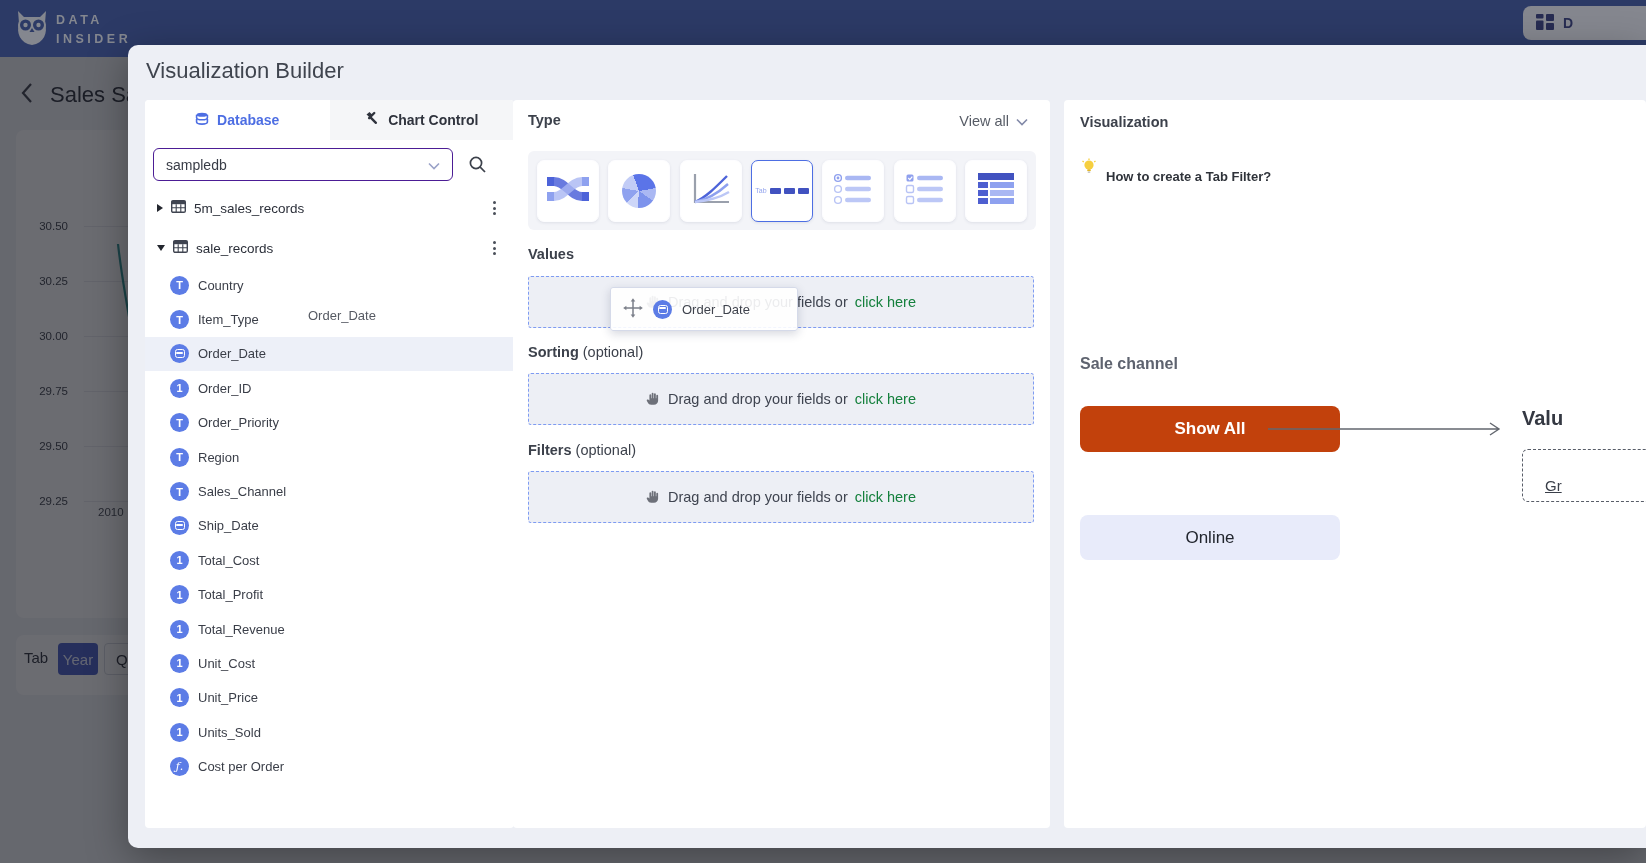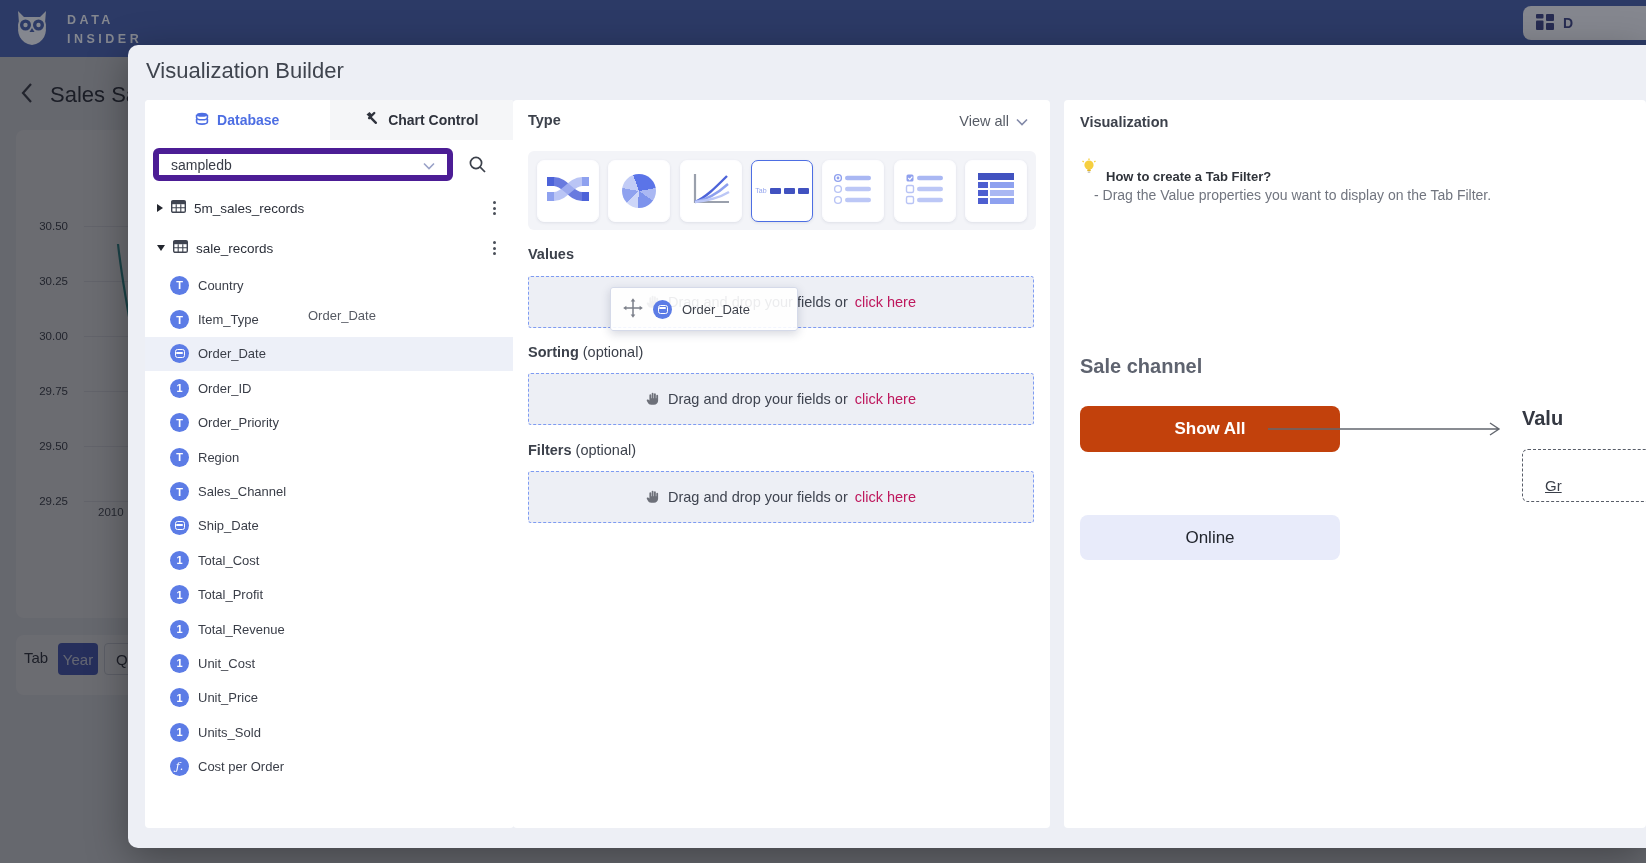--- a/index.html
+++ b/index.html
@@ -1,21 +1,21 @@
 <!DOCTYPE html>
 <html><head>
 <meta charset="utf-8">
 <style>
   * { box-sizing: border-box; margin: 0; padding: 0; }
   html,body { width:1646px; height:863px; overflow:hidden; }
   body { position:relative; font-family:"Liberation Sans",sans-serif; background:#f2f3f7; }
 
   
   .navbar { position:absolute; top:0; left:0; width:1646px; height:57px; background:#2c3a66; z-index:5; }
-  .brand { position:absolute; left:12px; top:8px; display:flex; align-items:center; gap:15px; }
+  .brand { position:absolute; left:12px; top:8px; display:flex; align-items:center; gap:4px; }
   .brand-name { color:#84878f; font-size:12.5px; font-weight:bold; letter-spacing:3.5px; line-height:1.55; }
   .nav-btn { position:absolute; left:1523px; top:6px; width:150px; height:34px; background:#85878f;
              border-radius:8px; display:flex; align-items:center; gap:9px; padding:0 13px;
              color:#272c52; font-weight:bold; font-size:14px; }
 
   
   .page { position:absolute; top:57px; left:0; width:1646px; height:806px; }
   .back-row { position:absolute; left:20px; top:25px; display:flex; align-items:center; gap:16px; }
   .page-title { font-size:22px; color:#2e323c; white-space:nowrap; }
   .chart-card { position:absolute; left:16px; top:73px; width:120px; height:488px; background:#fff; border-radius:8px; }
@@ -39,21 +39,21 @@
   .card { position:absolute; background:#fff; border-radius:4px; }
   .card.left  { left:17px;  top:55px; width:369px; height:728px; }
   .card.mid   { left:385px; top:55px; width:537px; height:728px; }
   .card.right { left:936px; top:55px; width:582px; height:728px; }
 
   
   .tabs { display:flex; height:40px; }
   .tab { flex:1; display:flex; align-items:center; justify-content:center; gap:8px; font-size:14px; font-weight:bold; cursor:pointer; }
   .tab.active { background:#fff; color:#4d6ee3; border-radius:4px 0 0 0; }
   .tab.inactive { background:#f5f6f8; color:#2f333d; border-radius:0 4px 0 0; }
-  .select { position:absolute; left:8px; top:48px; width:300px; height:33px; border:6px solid #4c1d95; border-radius:6px;
+  .select { position:absolute; left:8px; top:48px; width:300px; height:33px; border:1px solid #4c1d95; border-radius:6px;
             display:flex; align-items:center; justify-content:space-between; padding:0 12px; font-size:14px; color:#383c46; background:#fff; }
   .search-btn { position:absolute; left:320px; top:54px; width:24px; height:24px; display:flex; align-items:center; justify-content:center; }
   .tree { position:absolute; left:0; top:88px; right:0; }
   .tree-row { height:40px; display:flex; align-items:center; padding:0 14px 0 12px; gap:8px; font-size:13.5px; color:#2b2f39; }
   .caret-r { width:0; height:0; border-left:6px solid #23262e; border-top:4.5px solid transparent; border-bottom:4.5px solid transparent; }
   .caret-d { width:0; height:0; border-top:6px solid #23262e; border-left:4.5px solid transparent; border-right:4.5px solid transparent; }
   .spacer { flex:1; }
   .kebab { display:flex; flex-direction:column; gap:2.5px; padding:4px; }
   .kebab i { width:3px; height:3px; border-radius:50%; background:#4a4f59; }
   .fields { position:absolute; left:0; top:168px; right:0; }
@@ -75,31 +75,31 @@
   .tile { width:62px; height:62px; background:#fff; border:1px solid #fdfdff; border-radius:7px;
           box-shadow:0 1px 3px rgba(40,50,90,.10); display:flex; align-items:center; justify-content:center; cursor:pointer; }
   .tile.selected { border:1.5px solid #4d6ee3; }
   .pie-glyph { width:34px; height:34px; border-radius:50%;
       background:conic-gradient(from -20deg,#5b74e8 0 100deg,#aab8f3 100deg 145deg,#7d93ec 145deg 205deg,#cdd6f8 205deg 245deg,#8fa2ef 245deg 300deg,#c2ccf6 300deg 360deg); }
   .tabfilter-glyph { display:flex; align-items:center; gap:3px; }
   .tabfilter-glyph .w { font-size:7px; color:#93a4ee; }
   .tabfilter-glyph b { width:11px; height:6px; background:#4152c0; border-radius:1px; }
   .dz { position:absolute; left:15px; width:506px; height:52px; border:1px dashed #7e9bf2; border-radius:3px; background:#edeff5;
         display:flex; align-items:center; justify-content:center; gap:7px; font-size:14.5px; color:#3f4450; }
-  .dz .link { color:#be185d; cursor:pointer; }
+  .dz .link { color:#15803d; cursor:pointer; }
   .ghost { position:absolute; left:97px; top:187px; width:188px; height:44px; background:rgba(255,255,255,0.9);
            border:1px solid #d5dae9; border-radius:3px; box-shadow:0 3px 10px rgba(30,40,80,.18);
            display:flex; align-items:center; gap:10px; padding:0 12px; font-size:13px; color:#3f434d; z-index:5; }
 
   
   .viz-label { position:absolute; left:16px; top:14px; font-size:14.5px; font-weight:bold; color:#3c414b; }
   .tip-row { position:absolute; left:16px; top:54px; display:flex; align-items:center; gap:8px; }
   .tip-title { font-size:13px; font-weight:bold; color:#2f333a;margin-top:15px; }
   .tip-body { position:absolute; left:30px; top:87px; font-size:14px; color:#71757f; }
-  .widget-title { position:absolute; left:16px; top:255px; font-size:20px; font-weight:bold; color:#5e636f; }
+  .widget-title { position:absolute; left:16px; top:255px; font-size:16px; font-weight:bold; color:#5e636f; }
   .optbtn { position:absolute; left:16px; width:260px; border-radius:8px; display:flex; align-items:center; justify-content:center;
             font-size:17px; cursor:pointer; }
   .optbtn.primary { top:306px; height:46px; background:#c2410c; color:#fff; font-weight:bold; }
   .optbtn.light1 { top:360px; height:45px; background:#e8ebfa; color:#22262e; }
   .optbtn.light2 { top:415px; height:45px; background:#e8ebfa; color:#22262e; }
   .arrow-svg { position:absolute; left:204px; top:320px; }
   .val-annot { position:absolute; left:458px; top:307px; font-size:20px; font-weight:bold; color:#343842; white-space:nowrap; }
   .group-box { position:absolute; left:458px; top:349px; width:140px; height:53px; border:1.5px dashed #585d68; border-radius:6px;
                display:flex; align-items:center; padding-left:22px; }
   .group-box span { font-size:15px; color:#3a3f49; text-decoration:underline; white-space:nowrap;margin-top:20px; }
@@ -476,21 +476,20 @@
       <span>
         <svg width="18" height="18" viewBox="0 0 18 18">
           <circle cx="9" cy="7" r="4.6" fill="#f6cf3f"></circle>
           <rect x="7.2" y="11.2" width="3.6" height="2" rx="0.8" fill="#e3b62a"></rect>
           <rect x="7.6" y="13.6" width="2.8" height="1.4" rx="0.7" fill="#c9c9c9"></rect>
           <path d="M9 0.4 V2 M2.5 3 L3.8 4 M15.5 3 L14.2 4" stroke="#f6cf3f" stroke-width="1.3"></path>
         </svg>
       </span>
       <span class="tip-title">How to create a Tab Filter?</span>
     </div>
-    <div class="tip-body">- Drag the Value properties you want to display on the Tab Filter.</div>
 
     <div class="widget-title">Sale channel</div>
     <div class="optbtn primary">Show All</div>
     <div class="optbtn light2">Online</div>
 
     <svg class="arrow-svg" width="242" height="18">
       <path d="M0 9 H230 M222 3 L231 9 L222 15" stroke="#63676f" stroke-width="1.4" fill="none"></path>
     </svg>
     <div class="val-annot">Valu</div>
     <div class="group-box">

